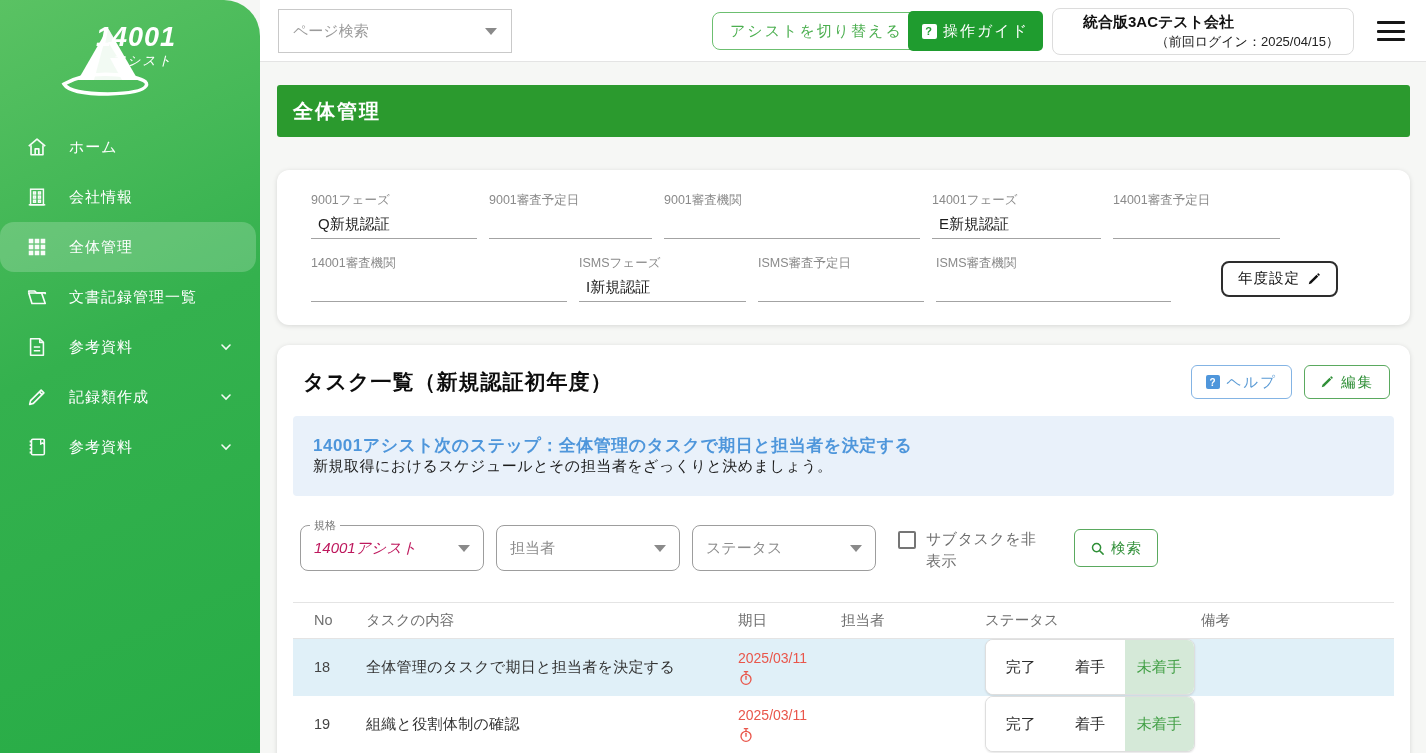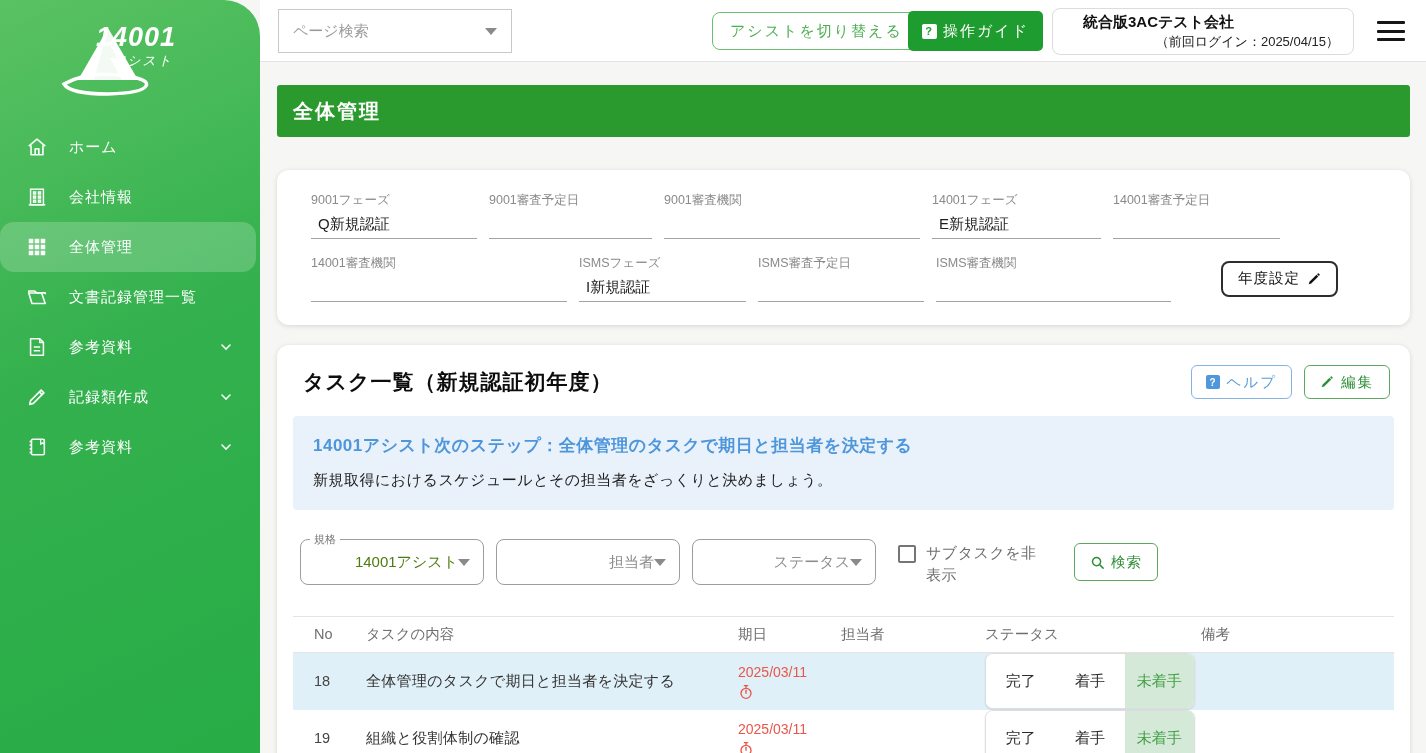--- a/index.html
+++ b/index.html
@@ -81,27 +81,27 @@
     border:1px solid #84b4e4; border-radius:6px; color:#5b9bd5; font-size:14.5px;
     letter-spacing:2px; cursor:pointer; display:flex; align-items:center; gap:6px; }
   .hq-icon { width:14px; height:14px; background:#4f96db; color:#fff; border-radius:2px;
     font-size:10px; font-weight:bold; display:flex; align-items:center; justify-content:center; }
   .edit-btn { margin-left:12px; height:34px; padding:0 15px; background:#fff;
     border:1px solid #5aa95f; border-radius:6px; color:#2f8f37; font-size:14.5px;
     letter-spacing:2px; cursor:pointer; display:flex; align-items:center; gap:7px; }
 
   .next-step { margin-top:17px; background:#e9f1fa; border-radius:4px; padding:18px 20px 20px; }
   .next-title { color:#4e96db; font-size:17px; font-weight:bold; letter-spacing:.5px; }
-  .next-desc { margin-top:14px; color:#1c1c1c; font-size:15px; letter-spacing:.5px; }
+  .next-desc { color:#1c1c1c; font-size:15px; letter-spacing:.5px; }
 
   .filters { margin-top:29px; display:flex; align-items:flex-start; padding-left:7px; }
   .select-box { position:relative; width:184px; height:46px; border:1px solid #9d9d9d;
     border-radius:8px; background:#fff; display:flex; align-items:center;
-    justify-content:flex-end; padding:0 13px; font-size:15px; cursor:pointer; margin-right:12px; }
-  .select-box .val { color:#4d7c0f; }
+    justify-content:space-between; padding:0 13px; font-size:15px; cursor:pointer; margin-right:12px; }
+  .select-box .val { color:#be185d;font-style:italic; }
   .select-box .ph { color:#8d8d8d; }
   .floating-label { position:absolute; top:-8px; left:9px; background:#fff; padding:0 4px;
     font-size:11px; color:#777; }
   .subtask { display:flex; margin-left:10px; width:152px; align-items:flex-start; padding-top:3px; cursor:pointer; }
   .checkbox { width:18px; height:18px; border:2px solid #757575; border-radius:2px;
     background:#fff; margin:3px 10px 0 0; flex:0 0 18px; cursor:pointer; }
   .subtask-label { font-size:15px; color:#6e6e6e; line-height:1.45; letter-spacing:.5px; }
   .search-btn { margin-left:24px; margin-top:4px; height:38px; padding:0 15px; background:#fff;
     border:1px solid #5aa95f; border-radius:6px; color:#2f8f37; font-size:14.5px;
     letter-spacing:1px; cursor:pointer; display:flex; align-items:center; gap:6px; }

